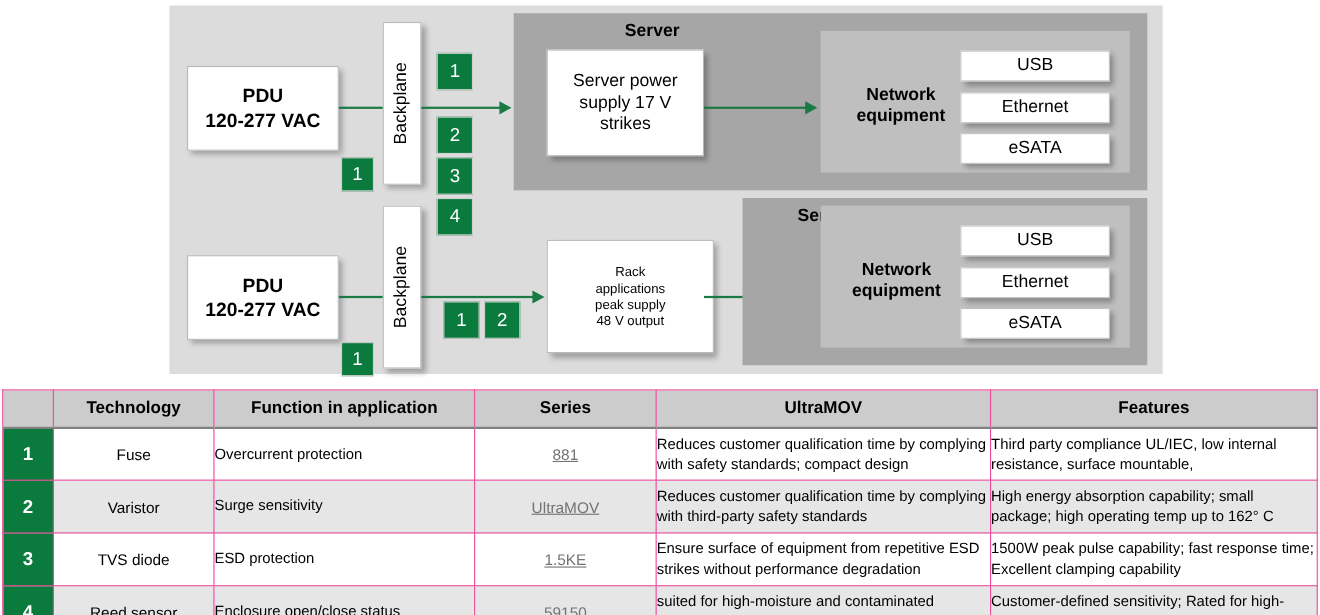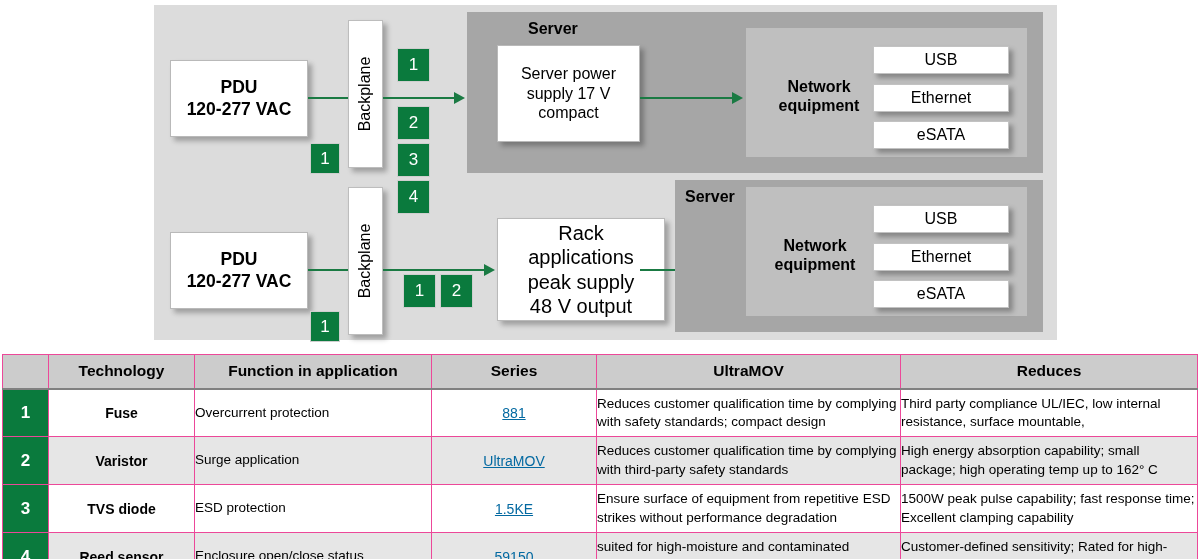--- a/index.html
+++ b/index.html
@@ -66,20 +66,21 @@
   .server-panel {
     position: absolute;
     background: #a6a6a6;
   }
   .server-label {
     position: absolute;
     font-size: 16px;
     font-weight: bold;
     color: #000;
     white-space: nowrap;
+    margin-left: 40px;
   }
   .neteq-panel {
     position: absolute;
     background: #bfbfbf;
   }
   .neteq-label {
     position: absolute;
     font-size: 16px;
     font-weight: bold;
     color: #000;
@@ -140,25 +141,25 @@
   table.spec thead th.idx-head { background: #cccccc; }
 
   td.idx {
     background: #0a7a3d;
     color: #ffffff;
     font-weight: bold;
     font-size: 17px;
     text-align: center;
     width: 46px;
   }
-  td.ctr { text-align: center; font-size: 14px; font-weight: bold; }
+  td.ctr { text-align: center; font-size: 14px; }
   td.lft { text-align: left; padding: 3px 7px; line-height: 1.35; font-size: 13.5px; }
   td.series { text-align: center; }
   td.series a {
-    color: #0369a1;
+    color: #737373;
     text-decoration: underline;
     font-size: 14px;
   }
   tr.alt td:not(.idx) { background: #e6e6e6; }
   tr.plain td:not(.idx) { background: #ffffff; }
   table.spec tbody tr { height: 48px; }
 </style>
 </head>
 <body>
 
@@ -199,21 +200,21 @@
     <div class="line" style="left:229px; top:92px; width:76px;"></div>
     <div class="arrow" style="left:300px; top:87px;"></div>
 
     <div class="server-panel" style="left:313px; top:7px; width:576px; height:161px;"></div>
     <div class="server-label" style="left:374px; top:15px;">Server</div>
 
     <div class="white-box" style="left:343px; top:40px; width:143px; height:97px; font-size:16px;">
       <div>
         <div>Server power</div>
         <div>supply 17 V</div>
-        <div>compact</div>
+        <div>strikes</div>
       </div>
     </div>
 
     <div class="line" style="left:486px; top:92px; width:97px;"></div>
     <div class="arrow" style="left:578px; top:87px;"></div>
 
     <div class="neteq-panel" style="left:592px; top:23px; width:281px; height:129px;"></div>
     <div class="neteq-label" style="left:616px; top:72px; width:98px;">
       <span>Network</span><br>
       <span>equipment</span>
@@ -246,21 +247,21 @@
     <div class="badge" style="left:249px; top:269px; width:33px; height:34px;">
       <span>1</span>
     </div>
     <div class="badge" style="left:286px; top:269px; width:33px; height:34px;">
       <span>2</span>
     </div>
 
     <div class="line" style="left:229px; top:264px; width:106px;"></div>
     <div class="arrow" style="left:330px; top:259px;"></div>
 
-    <div class="white-box" style="left:343px; top:213px; width:168px; height:103px; font-size:20px;">
+    <div class="white-box" style="left:343px; top:213px; width:152px; height:103px; font-size:12px;">
       <div>
         <div>Rack</div>
         <div>applications</div>
         <div>peak supply</div>
         <div>48 V output</div>
       </div>
     </div>
     <div class="line" style="left:486px; top:264px; width:97px;"></div>
     <div class="arrow" style="left:578px; top:259px;"></div>
 
@@ -292,38 +293,38 @@
         <col style="width:304px">
         <col style="width:297px">
       </colgroup>
       <thead>
         <tr>
           <th class="idx-head"></th>
           <th>Technology</th>
           <th>Function in application</th>
           <th>Series</th>
           <th>UltraMOV</th>
-          <th>Reduces</th>
+          <th>Features</th>
         </tr>
       </thead>
       <tbody>
         <tr class="plain">
           <td class="idx">1</td>
           <td class="ctr">Fuse</td>
           <td class="lft">Overcurrent protection</td>
           <td class="series">
             <a href="#">881</a>
           </td>
           <td class="lft">Reduces customer qualification time by complying with safety standards; compact design</td>
           <td class="lft">Third party compliance UL/IEC, low internal resistance, surface mountable,</td>
         </tr>
         <tr class="alt">
           <td class="idx">2</td>
           <td class="ctr">Varistor</td>
-          <td class="lft">Surge application</td>
+          <td class="lft">Surge sensitivity</td>
           <td class="series">
             <a href="#">UltraMOV</a>
           </td>
           <td class="lft">Reduces customer qualification time by complying with third-party safety standards</td>
           <td class="lft">High energy absorption capability; small package; high operating temp up to 162° C</td>
         </tr>
         <tr class="plain">
           <td class="idx">3</td>
           <td class="ctr">TVS diode</td>
           <td class="lft">ESD protection</td>

